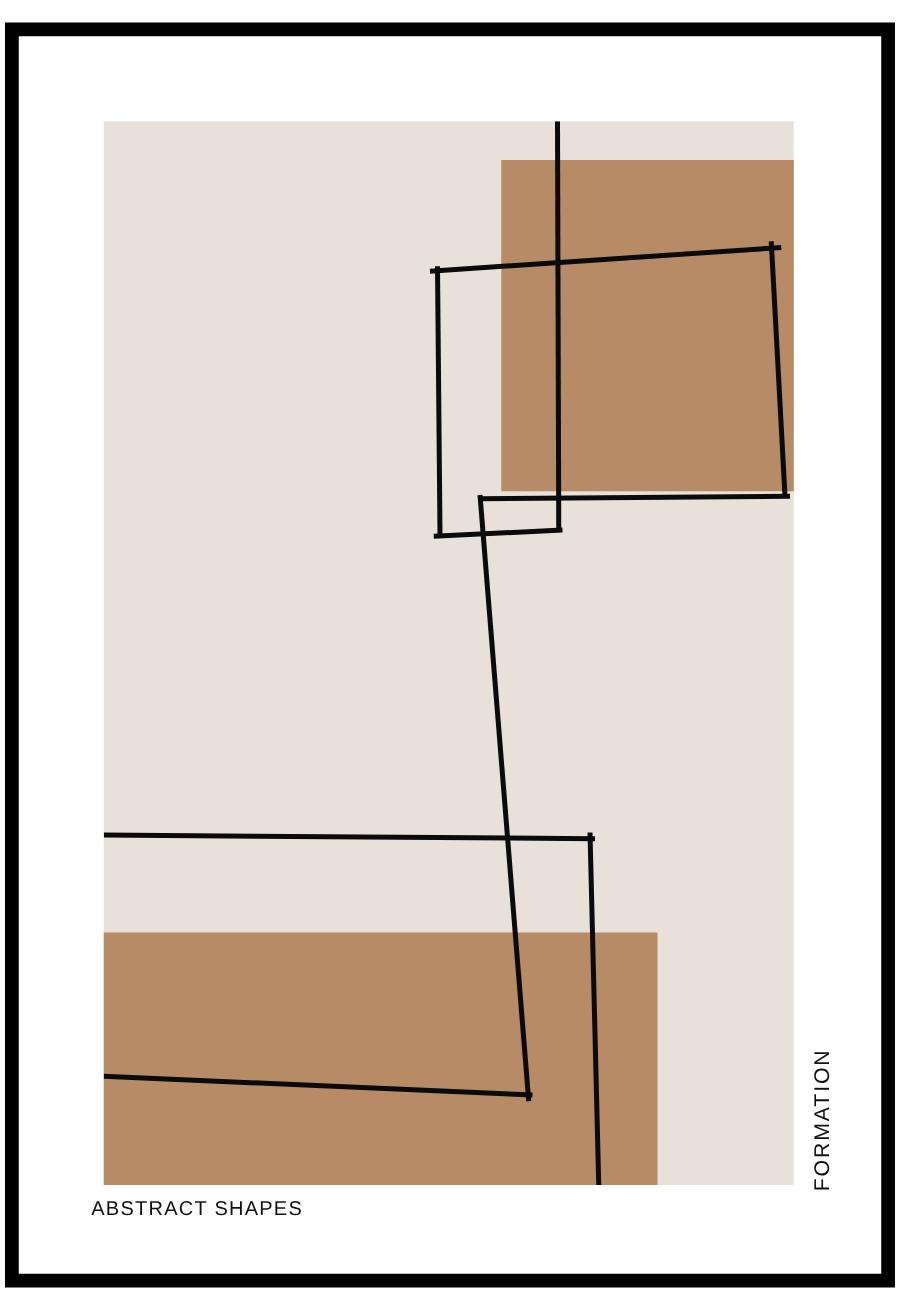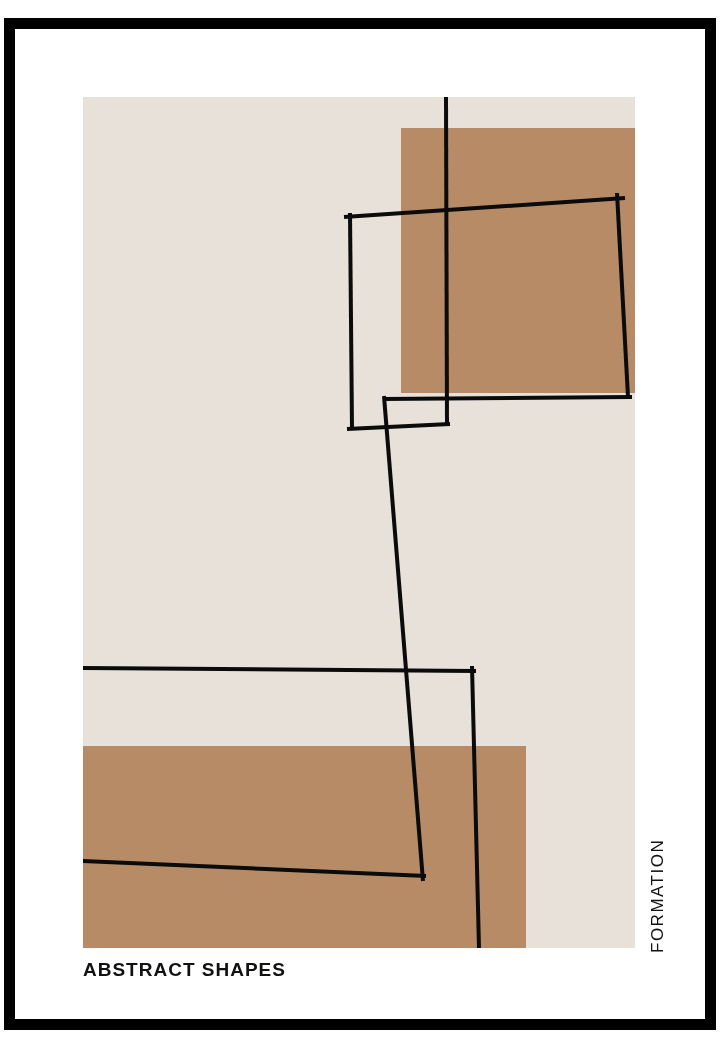--- a/index.html
+++ b/index.html
@@ -27,25 +27,25 @@
     background: var(--color-mat);
   }
   .artwork {
     position: absolute;
     left: 0; top: 0;
     width: 720px; height: 1048px;
     display: block;
   }
   .poster-title {
     position: absolute;
-    left: 83px; top: 960px;
-    font-size: 19px;
+    left: 73px; top: 960px;
+    font-size: 16px;
     line-height: 1.0;
     letter-spacing: 1px;
-    font-weight: 700;
+    font-weight: 400;
     color: var(--color-text);
     white-space: nowrap;
   }
   .side-label {
     position: absolute;
     left: 648px; top: 953px;
     transform: rotate(-90deg);
     transform-origin: 0 0;
     font-size: 17px;
     line-height: 20px;

